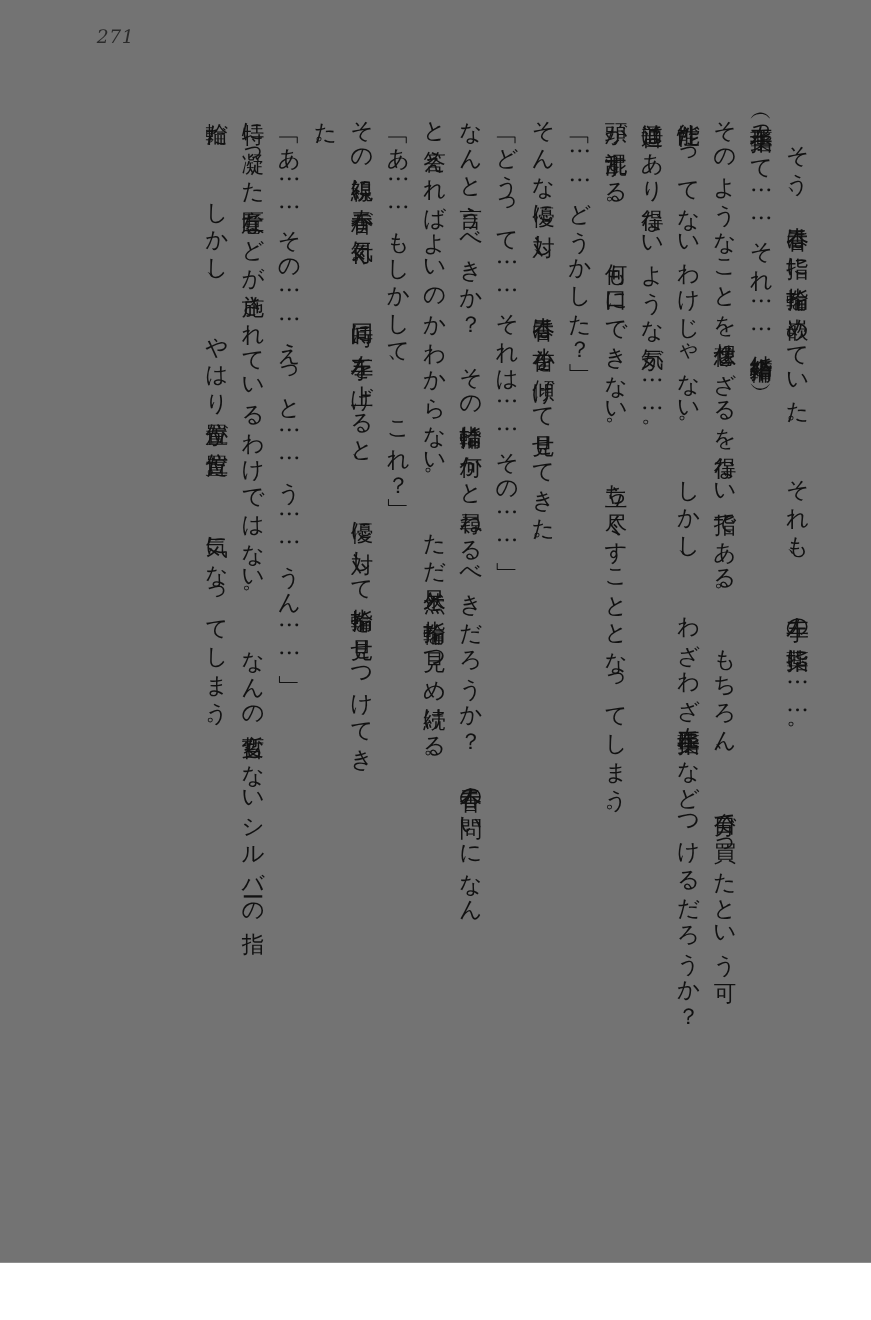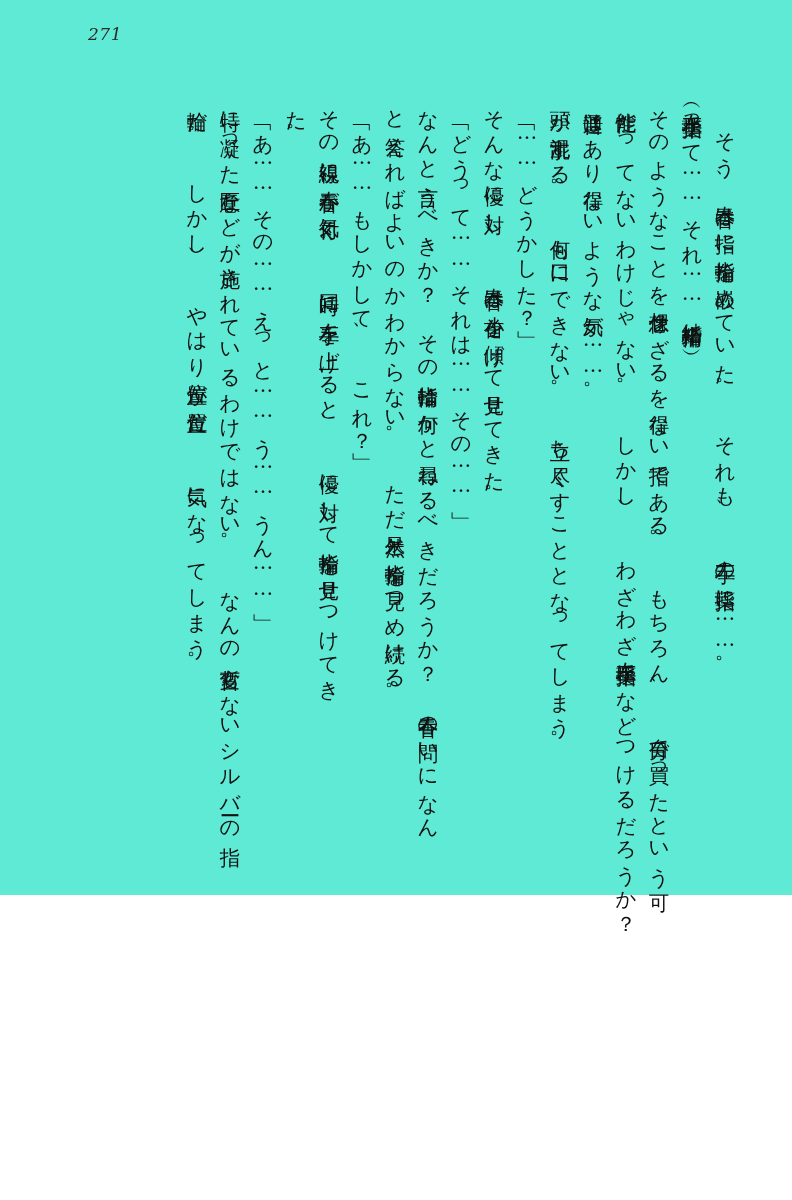--- a/index.html
+++ b/index.html
@@ -10,22 +10,22 @@
   body {
     width: 792px;
     height: 1200px;
     overflow: hidden;
     font-family: "DejaVu Serif", "Liberation Serif", serif;
     color: #1a1a1a;
   }
   .page {
     position: relative;
     width: 792px;
-    height: 895px;
-    background: #5eead4;
+    height: 1148px;
+    background: #737373;
     box-sizing: border-box;
   }
   .page-number {
     position: absolute;
     top: 24px;
     left: 88px;
     font-size: 17px;
     font-style: italic;
     font-family: "DejaVu Serif", "Liberation Serif", serif;
     color: #2a2a2a;

